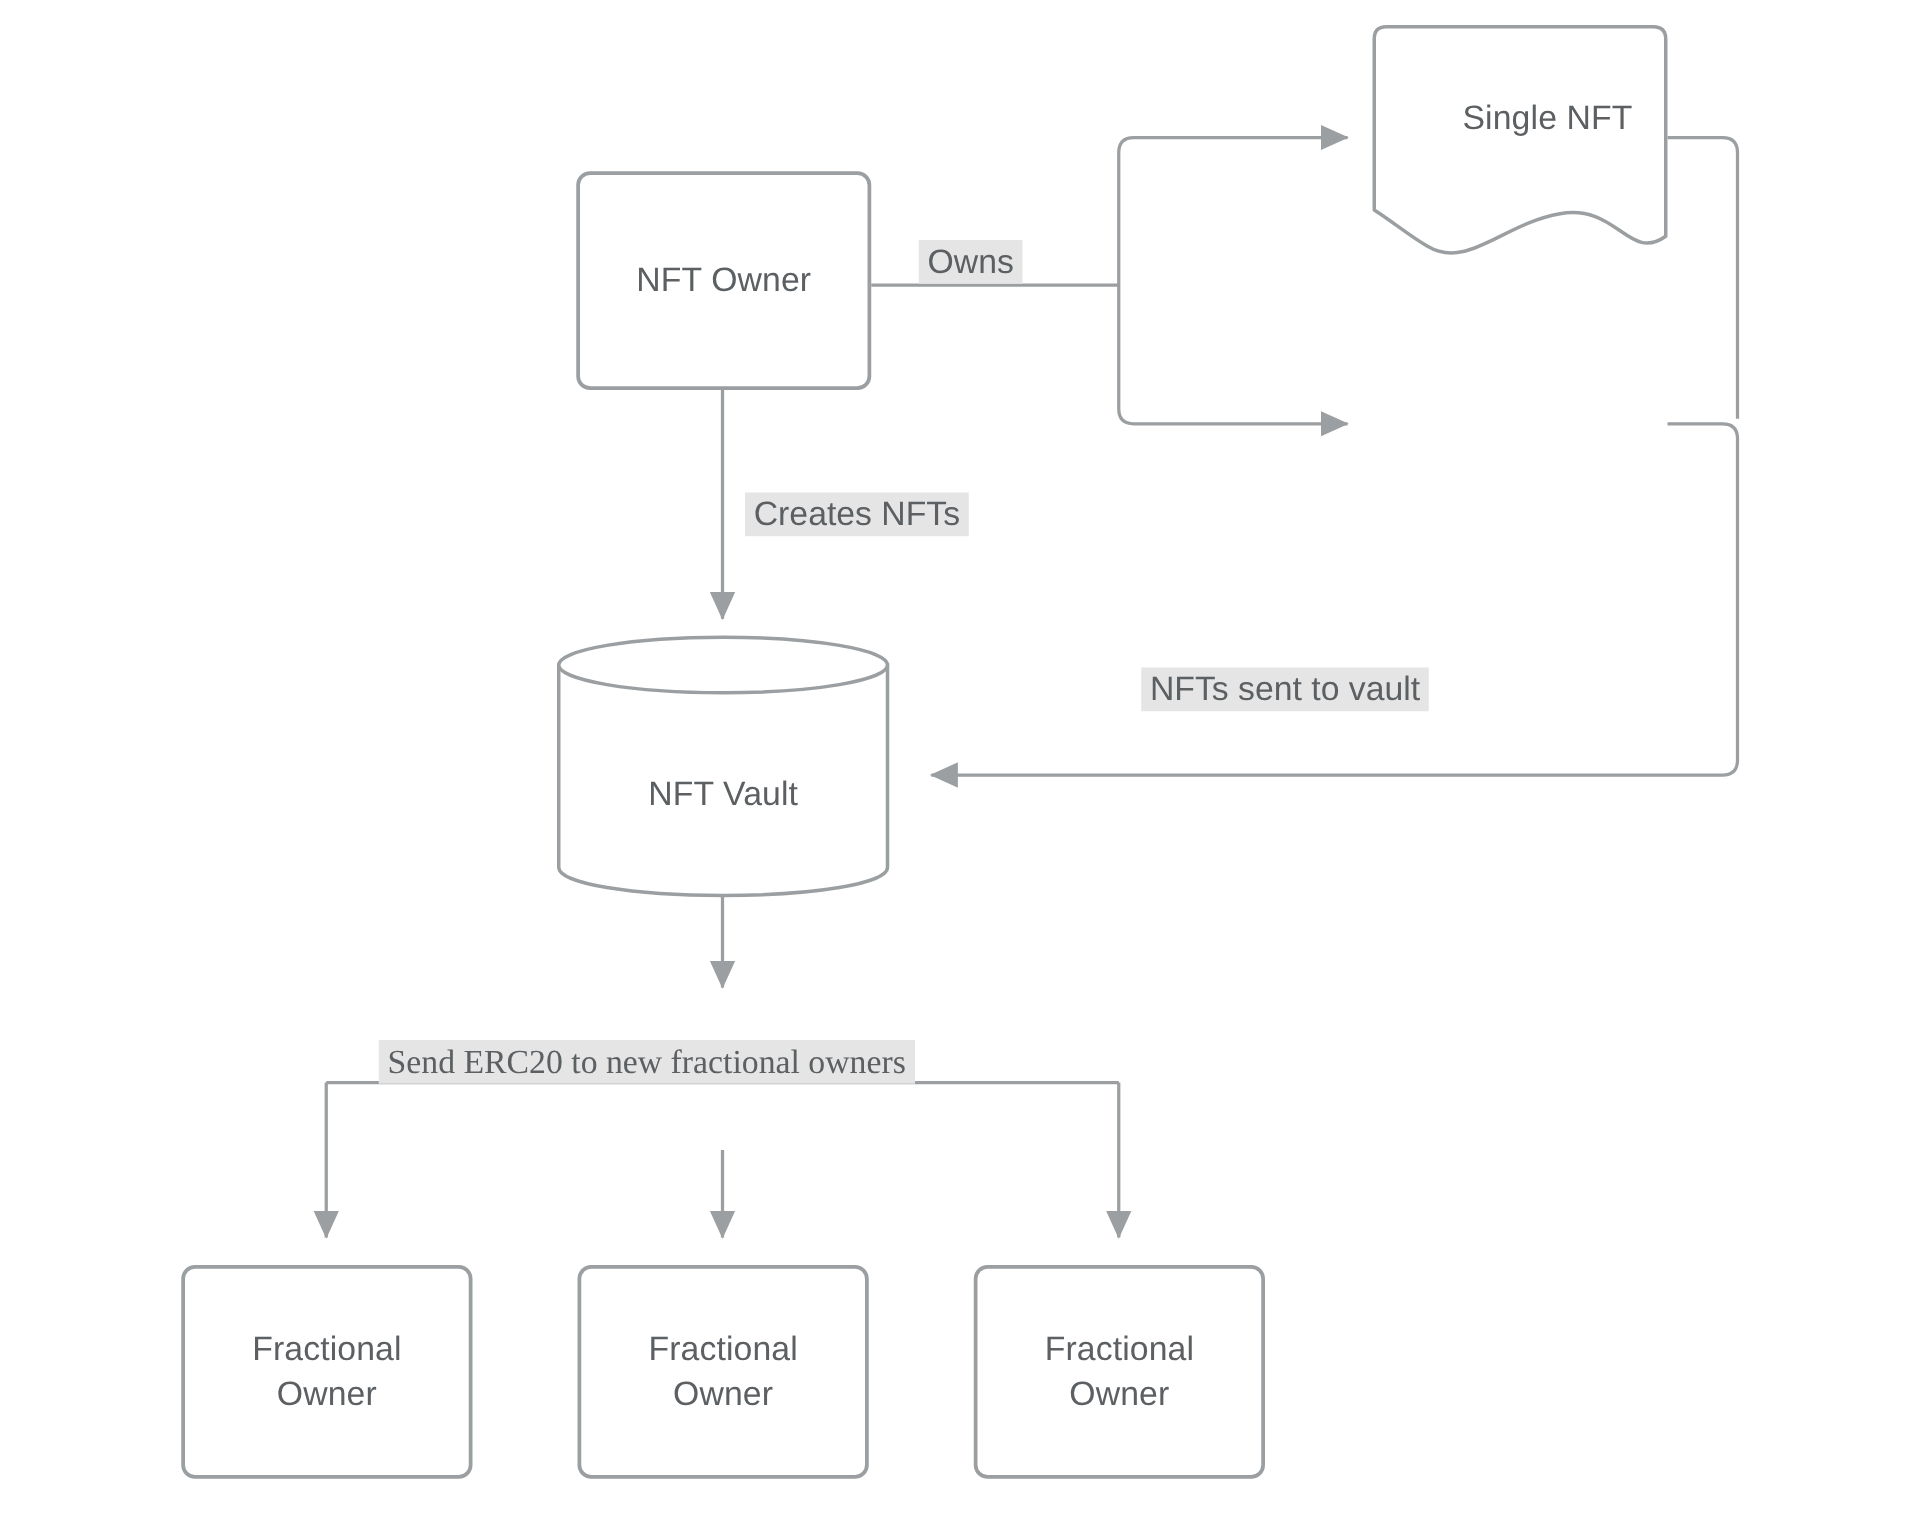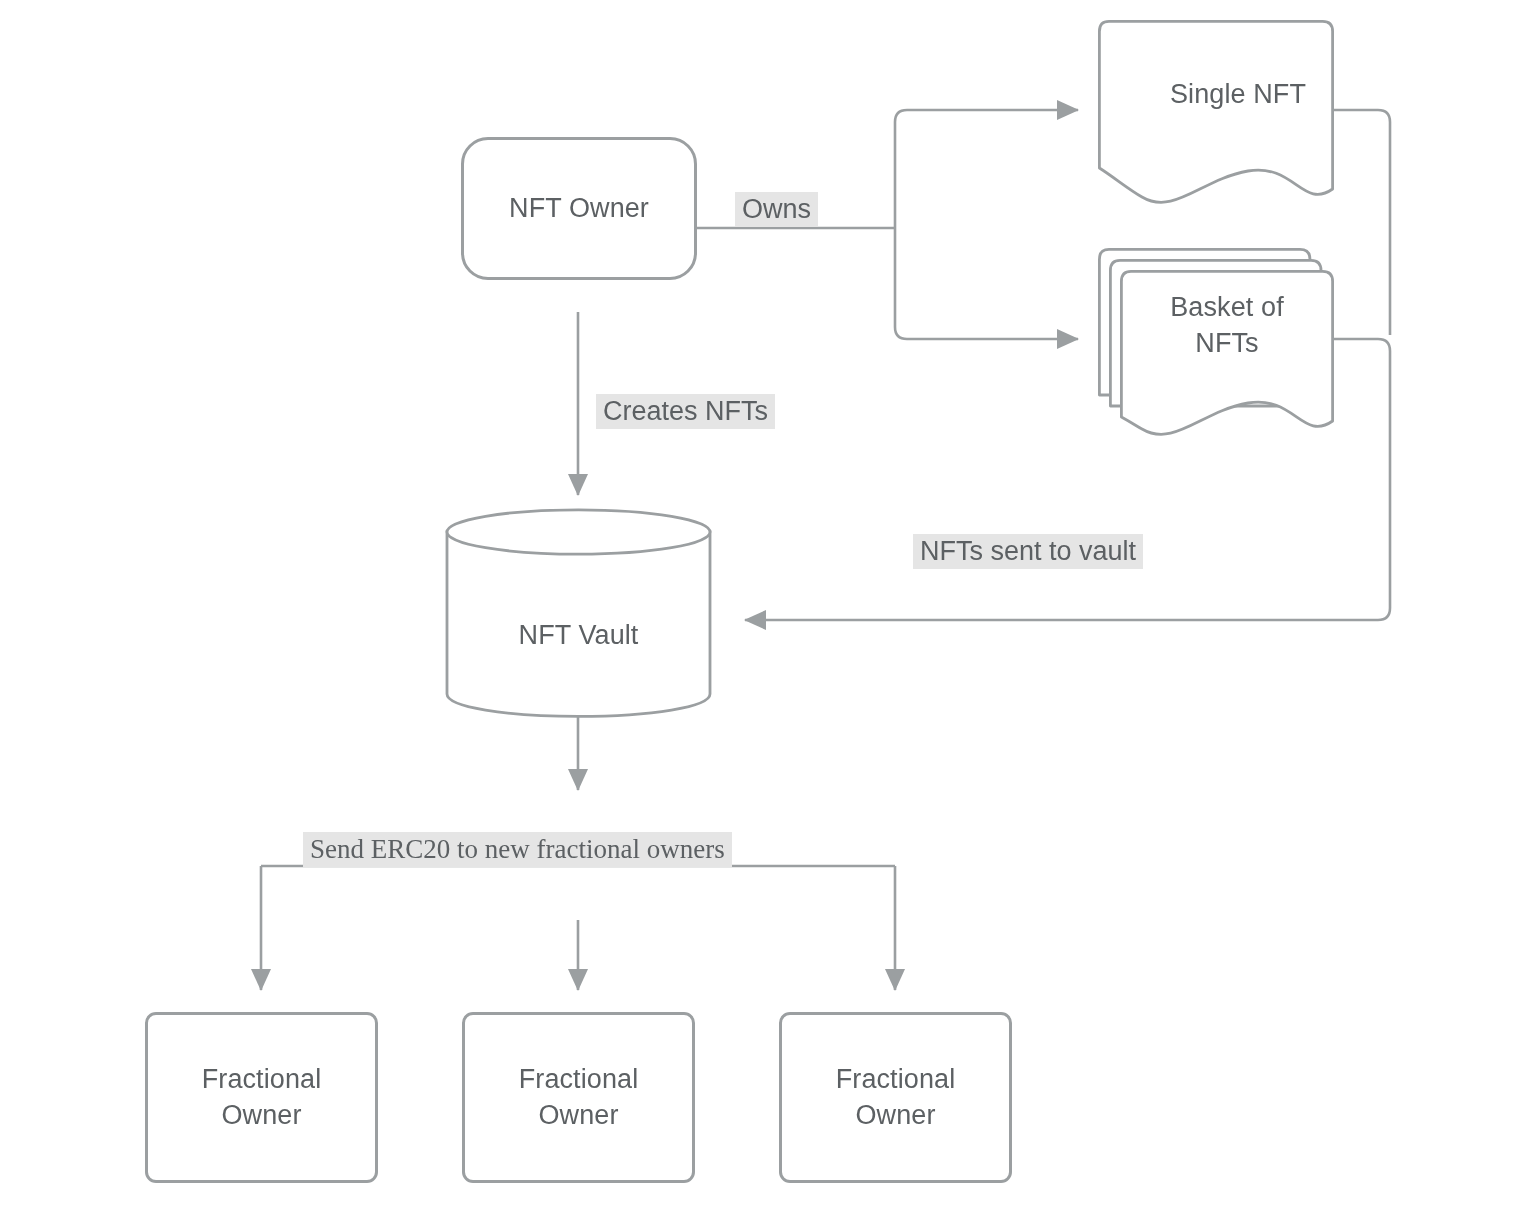--- a/index.html
+++ b/index.html
@@ -98,53 +98,35 @@
       <path d="M 578 716 L 578 790" marker-end="url(#arrowhead)"></path>
 
       <path d="M 261 866 L 895 866"></path>
 
       <path d="M 261 866 L 261 990" marker-end="url(#arrowhead)"></path>
       <path d="M 578 920 L 578 990" marker-end="url(#arrowhead)"></path>
       <path d="M 895 866 L 895 990" marker-end="url(#arrowhead)"></path>
     </g>
   </svg>
 
-  <div class="node rect-node" style="left:461px; top:137px; width:236px; height:143px;border-radius:27px;">
+  <div class="node rect-node" style="left:461px; top:137px; width:236px; height:175px;">
     <span class="node-label">NFT Owner</span>
   </div>
 
   <div class="shape-node" style="left:1098px; top:20px; width:280px; height:188px;">
     <svg class="shape-svg" width="236" height="188" viewBox="0 0 236 188" xmlns="http://www.w3.org/2000/svg">
       <path d="M 11 1.4 L 224.6 1.4 Q 234.6 1.4 234.6 11.4 L 234.6 169
                C 205 190 196 143 150 151
                C 104 159 76 196 44 177
                C 30 169 17 158 1.4 148
                L 1.4 11.4 Q 1.4 1.4 11 1.4 Z" fill="#ffffff" stroke="#9b9fa1" stroke-width="2.8" stroke-linejoin="round"></path>
     </svg>
     <span class="node-label" style="top:57px;">Single NFT</span>
   </div>
 
-  <div class="shape-node" style="left:1098px; top:248px; width:236px; height:188px;">
-    <svg class="shape-svg" width="236" height="188" viewBox="0 0 236 188" xmlns="http://www.w3.org/2000/svg">
-
-      <path d="M 11 1.4 L 202 1.4 Q 212 1.4 212 11.4 L 212 147
-               L 1.4 147 L 1.4 11.4 Q 1.4 1.4 11 1.4 Z" fill="#ffffff" stroke="#9b9fa1" stroke-width="2.8" stroke-linejoin="round"></path>
-
-      <path d="M 22 12.4 L 213 12.4 Q 223 12.4 223 22.4 L 223 158
-               L 12.4 158 L 12.4 22.4 Q 12.4 12.4 22 12.4 Z" fill="#ffffff" stroke="#9b9fa1" stroke-width="2.8" stroke-linejoin="round"></path>
-
-      <path d="M 33 23.4 L 224.6 23.4 Q 234.6 23.4 234.6 33.4 L 234.6 173
-               C 205 194 196 147 150 155
-               C 104 163 76 200 44 181
-               C 40 179 36 176 23.4 169
-               L 23.4 33.4 Q 23.4 23.4 33 23.4 Z" fill="#ffffff" stroke="#9b9fa1" stroke-width="2.8" stroke-linejoin="round"></path>
-    </svg>
-    <span class="node-label" style="top:42px; left:24px; right:2px;">Basket of
-NFTs</span>
-  </div>
 
   <div class="shape-node" style="left:445px; top:508px; width:267px; height:210px;">
     <svg class="shape-svg" width="267" height="210" viewBox="0 0 267 210" xmlns="http://www.w3.org/2000/svg">
       <path d="M 2 24 L 2 186 C 2 199 61 208.4 133.5 208.4 C 206 208.4 265 199 265 186 L 265 24 Z" fill="#ffffff" stroke="#9b9fa1" stroke-width="2.8"></path>
       <ellipse cx="133.5" cy="24" rx="131.5" ry="22.2" fill="#ffffff" stroke="#9b9fa1" stroke-width="2.8"></ellipse>
     </svg>
     <span class="node-label" style="top:110px;">NFT Vault</span>
   </div>
 
   <div class="node rect-node" style="left:145px; top:1012px; width:233px; height:171px;">

